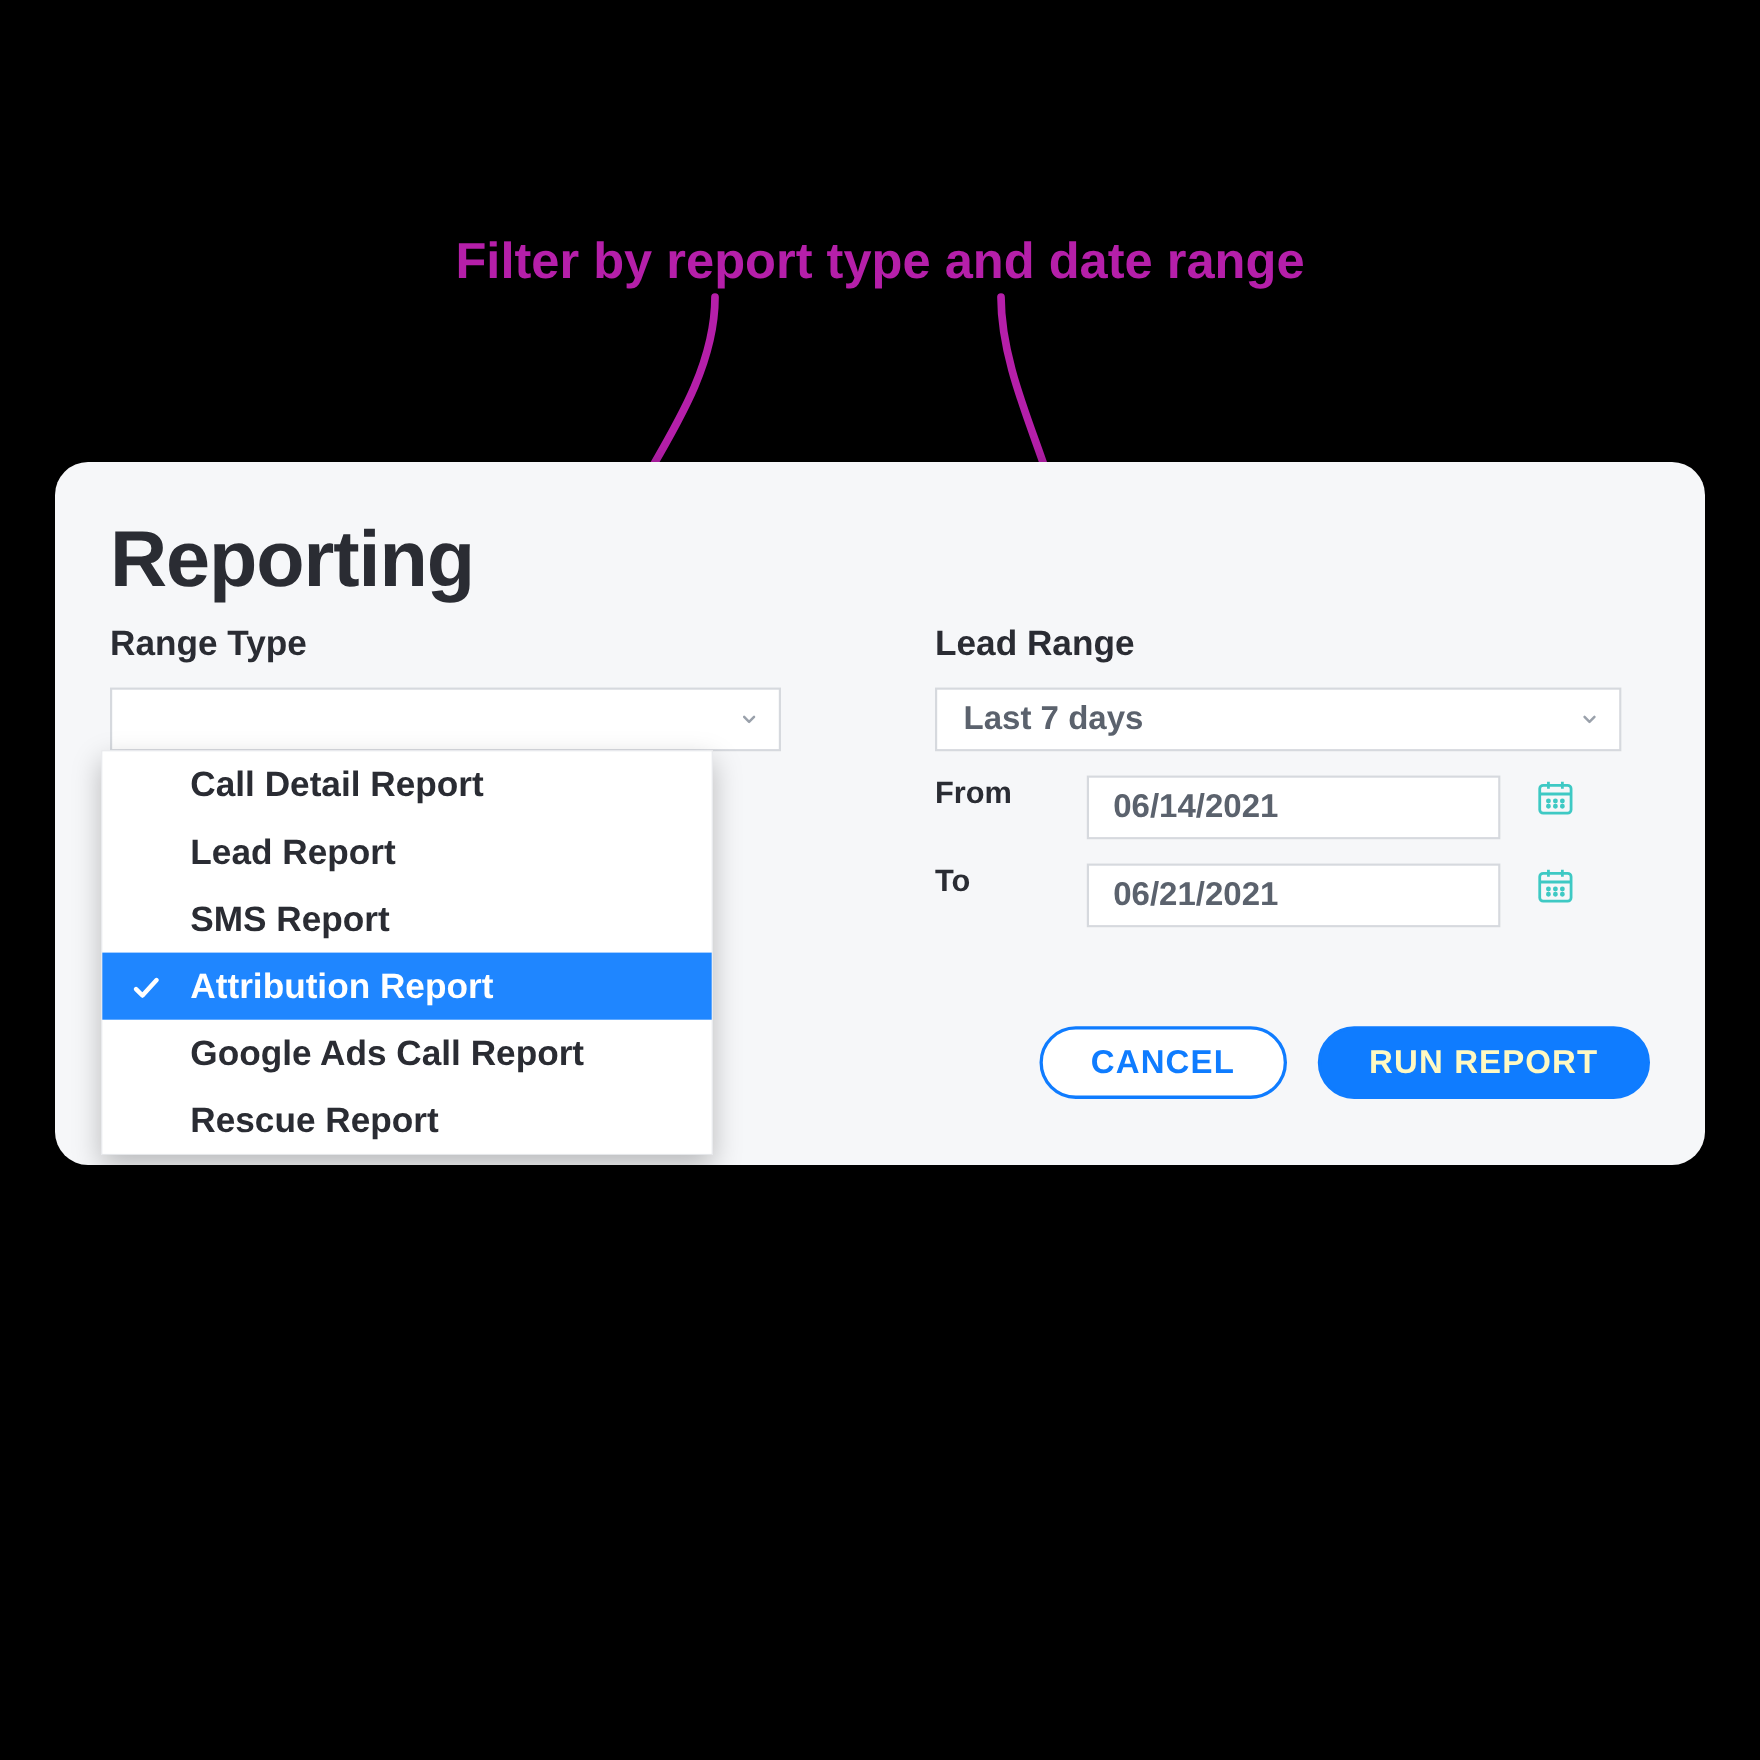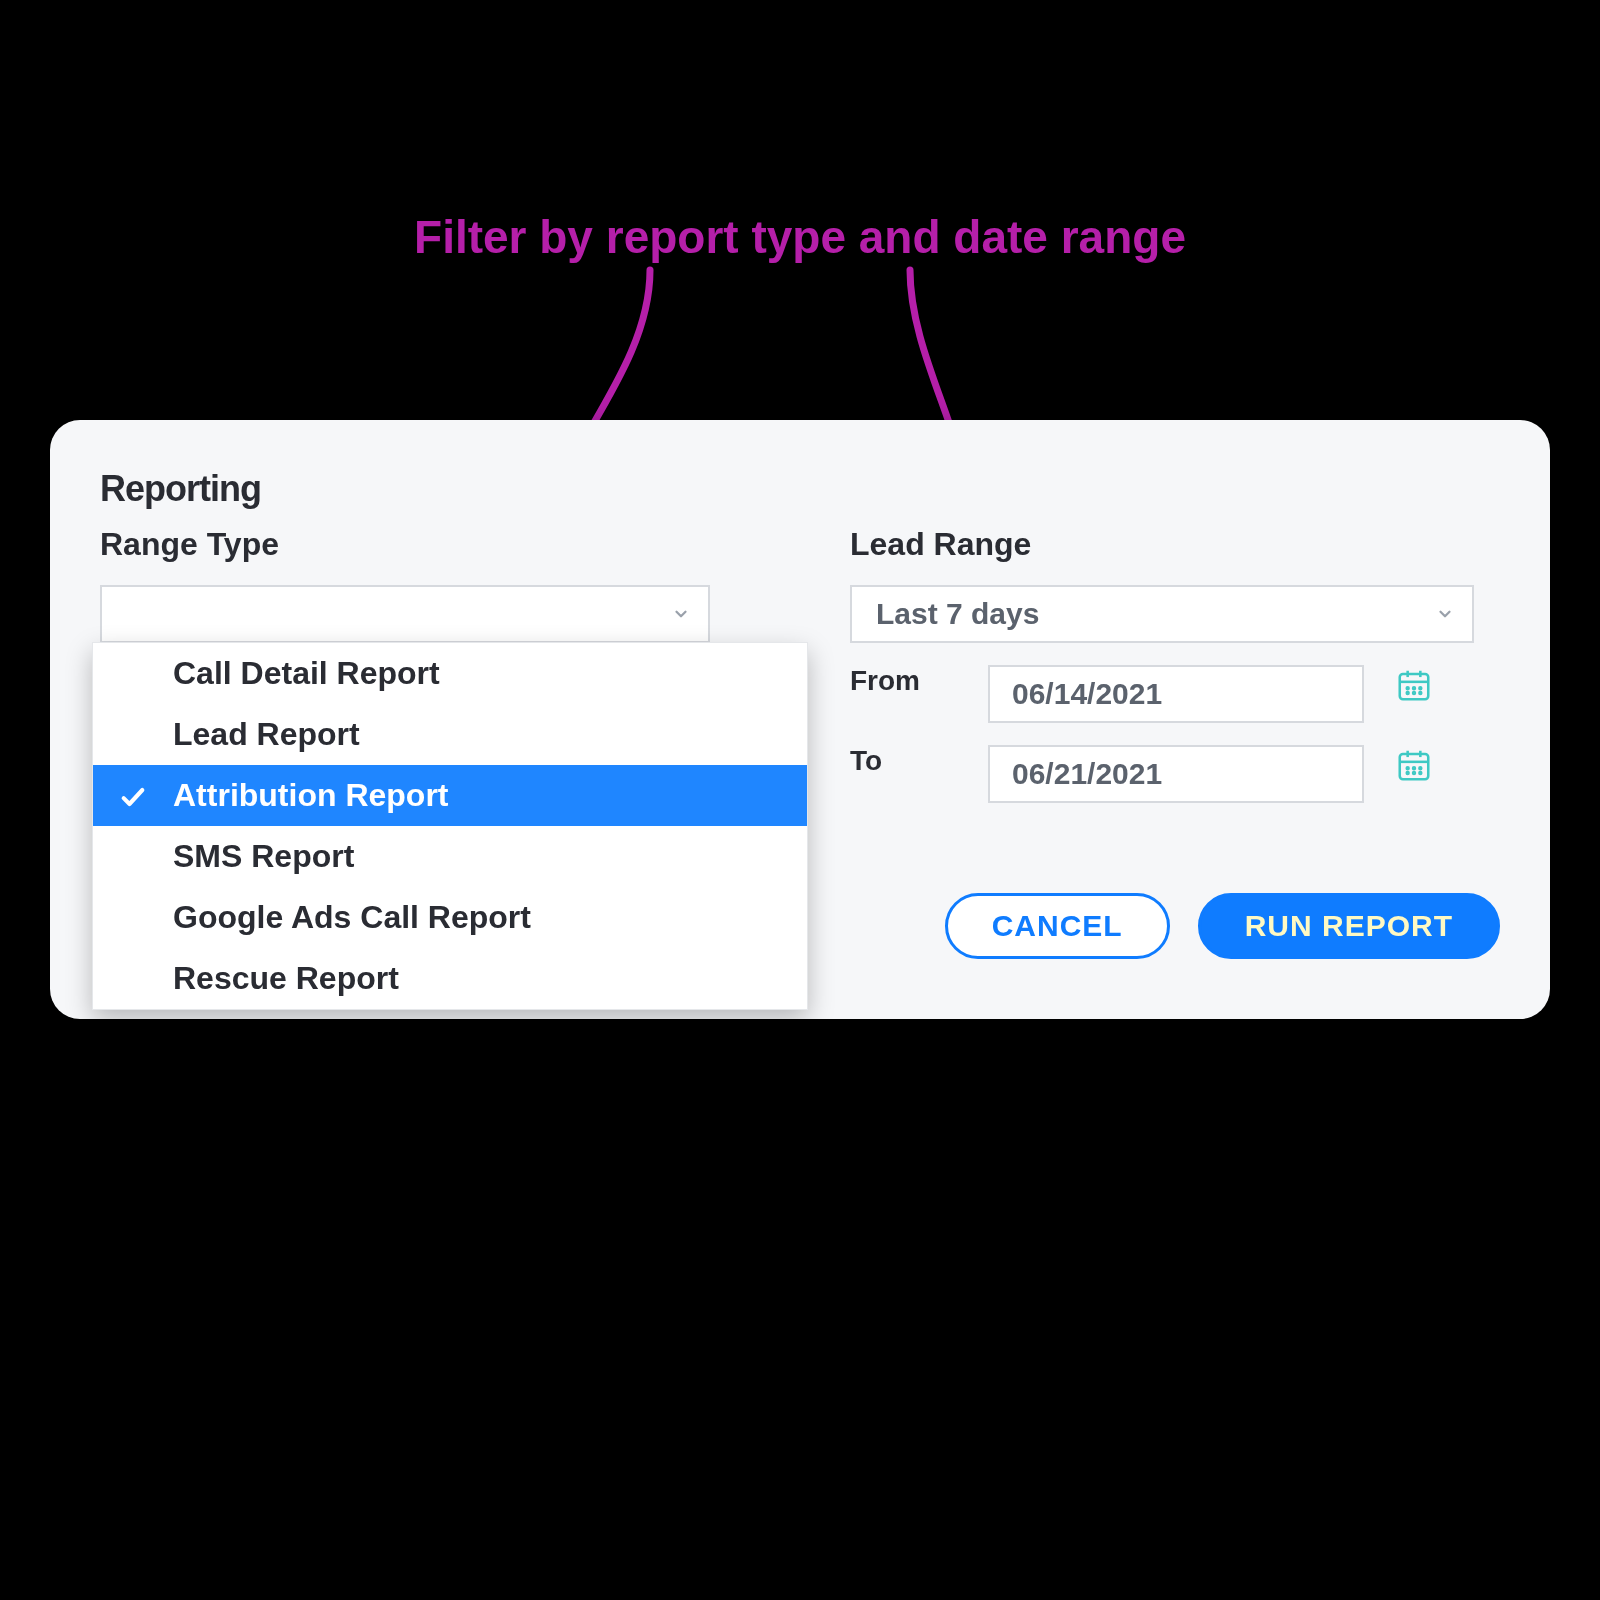--- a/index.html
+++ b/index.html
@@ -30,21 +30,21 @@
     position: absolute;
     left: 50px;
     top: 420px;
     width: 1500px;
     background: #f6f7f9;
     border-radius: 30px;
     box-shadow: 0 10px 30px rgba(0,0,0,.4);
     padding: 48px 50px 60px 50px;
   }
   .panel-title {
-    font-size: 36px;
+    font-size: 72px;
     font-weight: 800;
     color: #2a2c33;
     letter-spacing: -1px;
     margin-bottom: 10px;
   }
   .cols {
     display: flex;
     gap: 100px;
   }
   .col { flex: 1; position: relative; }
@@ -71,21 +71,21 @@
     width: 18px; height: 18px;
     display: inline-flex; align-items: center; justify-content: center;
   }
   .chevron svg { stroke: #9aa1ab; }
 
   
   .dropdown {
     position: absolute;
     left: -8px;
     top: 122px; 
-    width: 716px;
+    width: 556px;
     background: #fff;
     border: 1px solid #e5e7ea;
     box-shadow: 0 10px 24px rgba(0,0,0,.25);
   }
   .dropdown-item {
     padding: 12px 20px 12px 80px;
     font-size: 32px;
     font-weight: 600;
     color: #2a2c33;
     position: relative;
@@ -215,24 +215,24 @@
           <span class="chevron">
             <svg width="18" height="18" viewBox="0 0 24 24" fill="none" stroke-width="3" stroke-linecap="round" stroke-linejoin="round">
                 <polyline points="6 9 12 15 18 9"></polyline>
               </svg>
           </span>
         </div>
 
         <div class="dropdown" id="dropdown">
             <div class="dropdown-item"><span>Call Detail Report</span></div>
             <div class="dropdown-item"><span>Lead Report</span></div>
+            <div class="dropdown-item"><span>SMS Report</span></div>
             <div class="dropdown-item selected"><span class="check"><svg width="28" height="28" viewBox="0 0 24 24" fill="none" stroke-width="3.5" stroke-linecap="round" stroke-linejoin="round">
                   <polyline points="4 13 9 18 20 6"></polyline>
                 </svg></span><span>Attribution Report</span></div>
-            <div class="dropdown-item"><span>SMS Report</span></div>
             <div class="dropdown-item"><span>Google Ads Call Report</span></div>
             <div class="dropdown-item"><span>Rescue Report</span></div>
           </div>
       </div>
 
       <div class="col">
         <div class="field-label">Lead Range</div>
 
         <div class="select-box range">
           <span class="range-value">Last 7 days</span>

